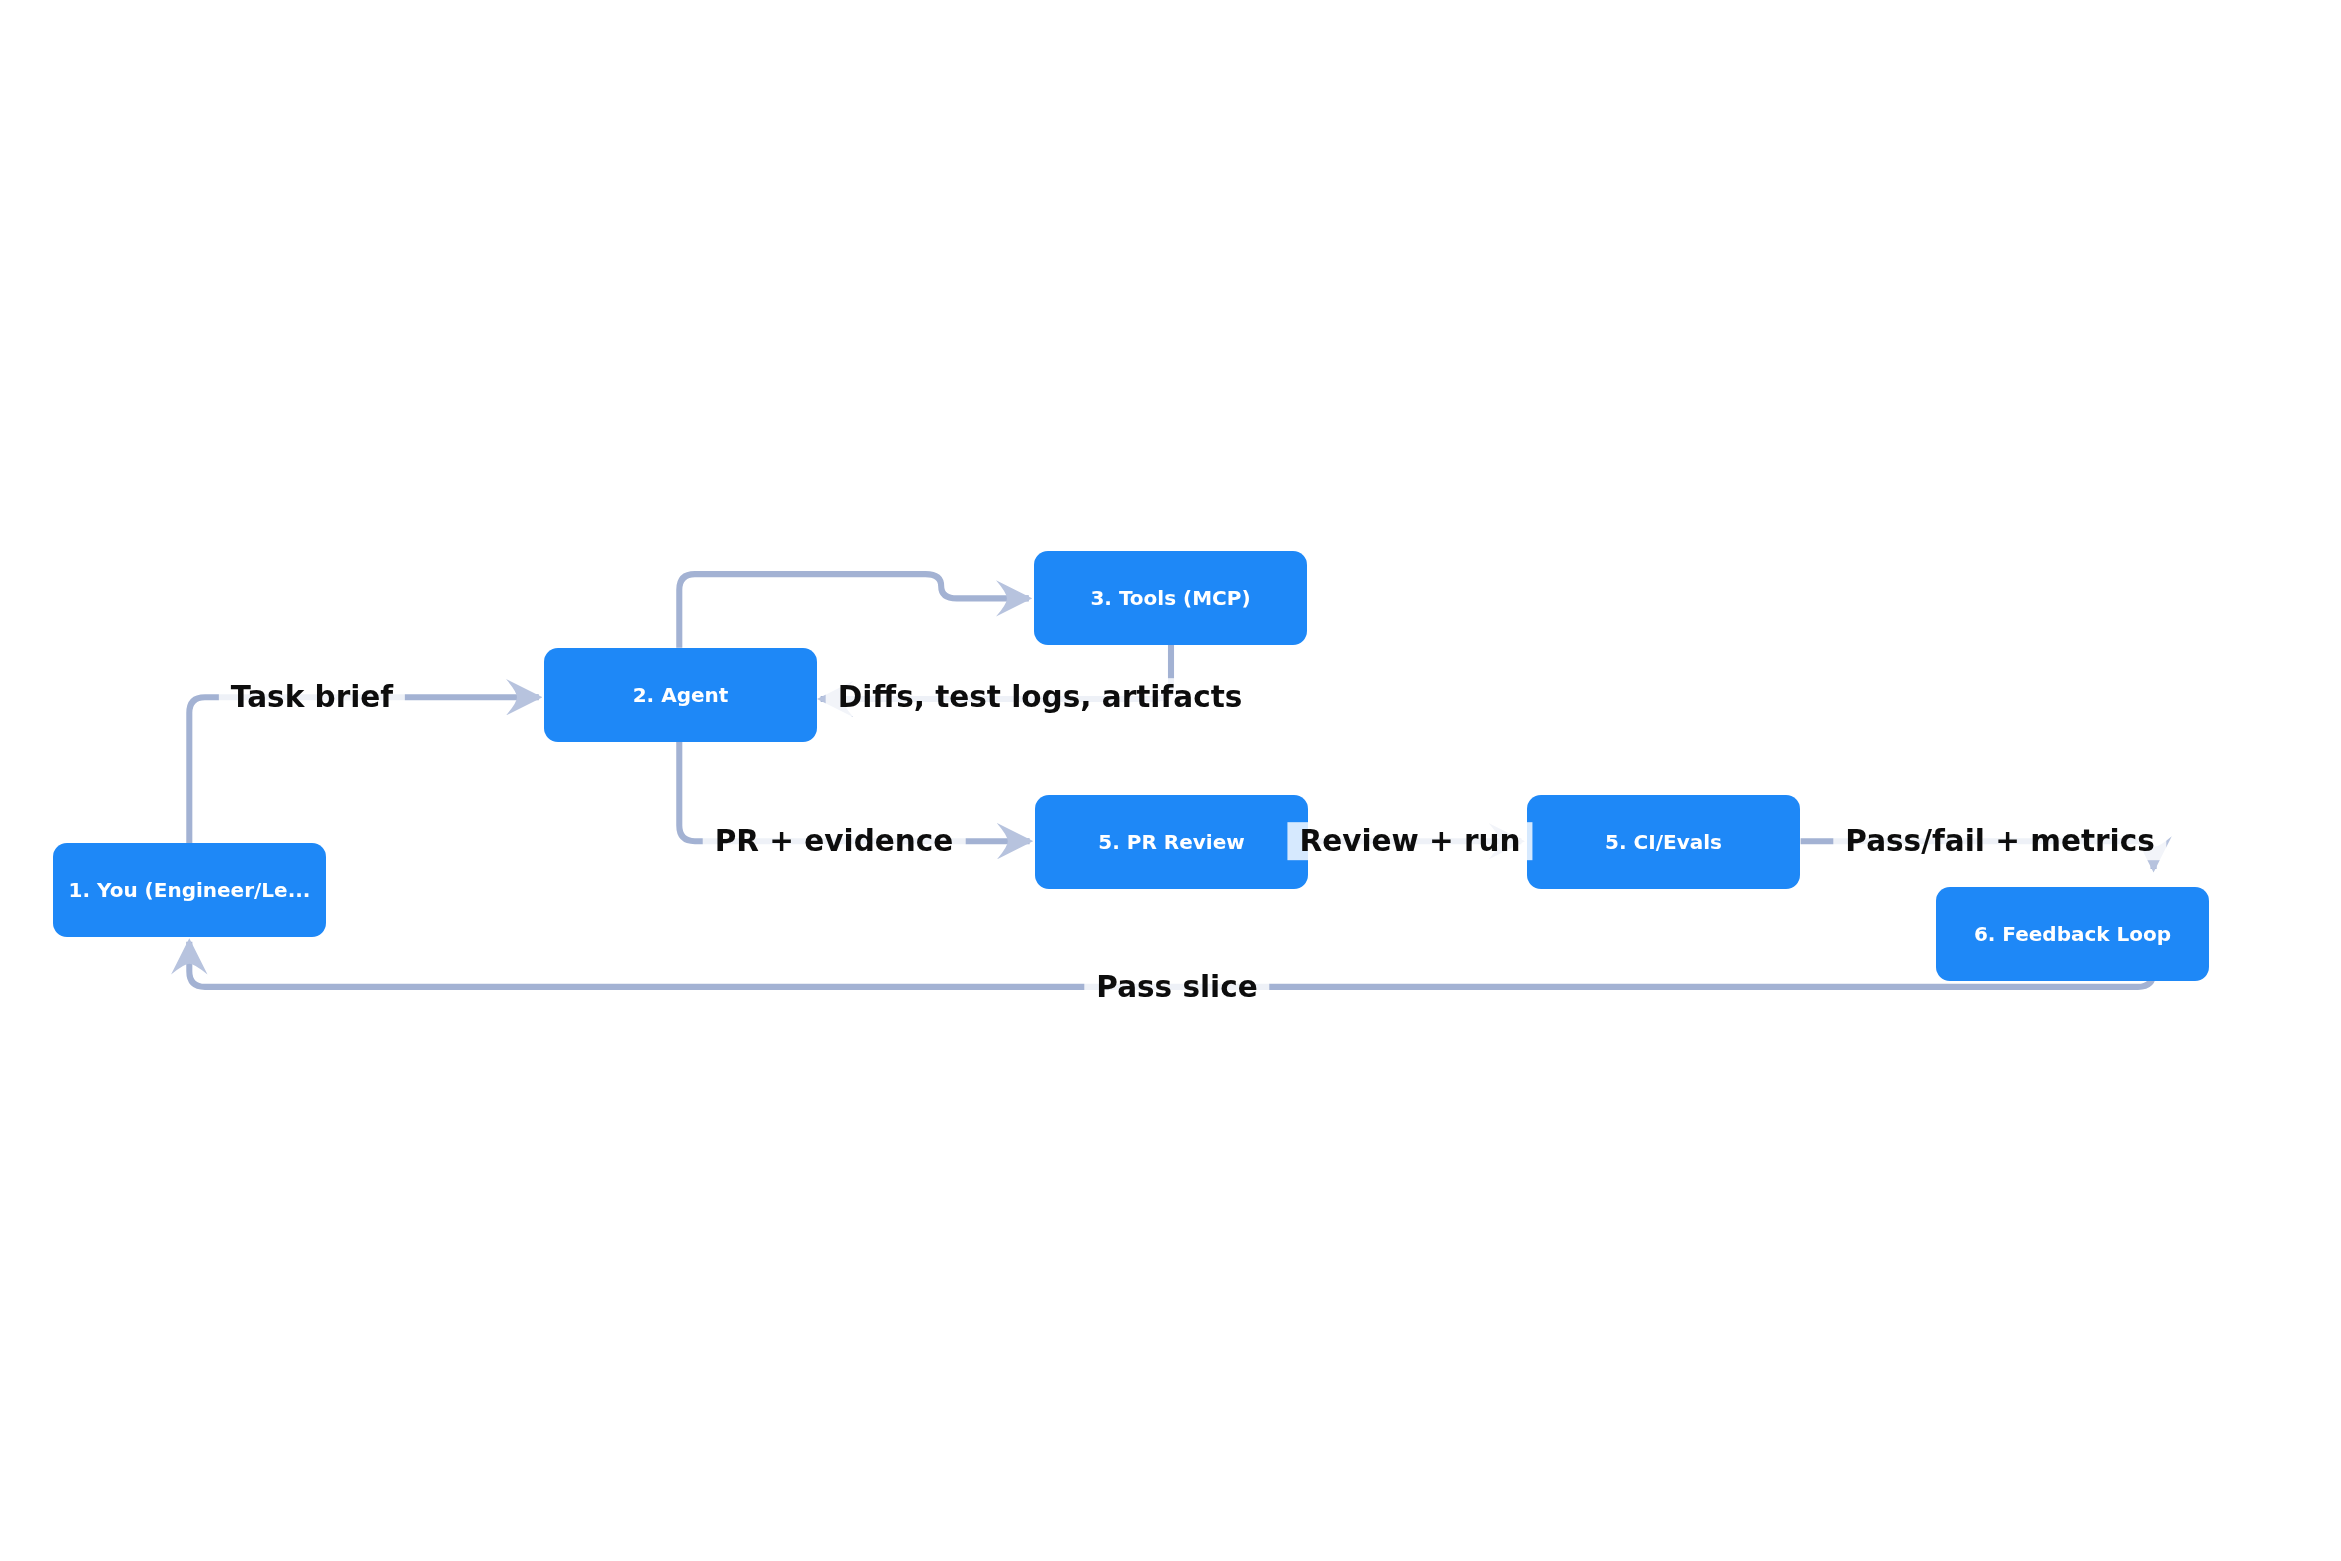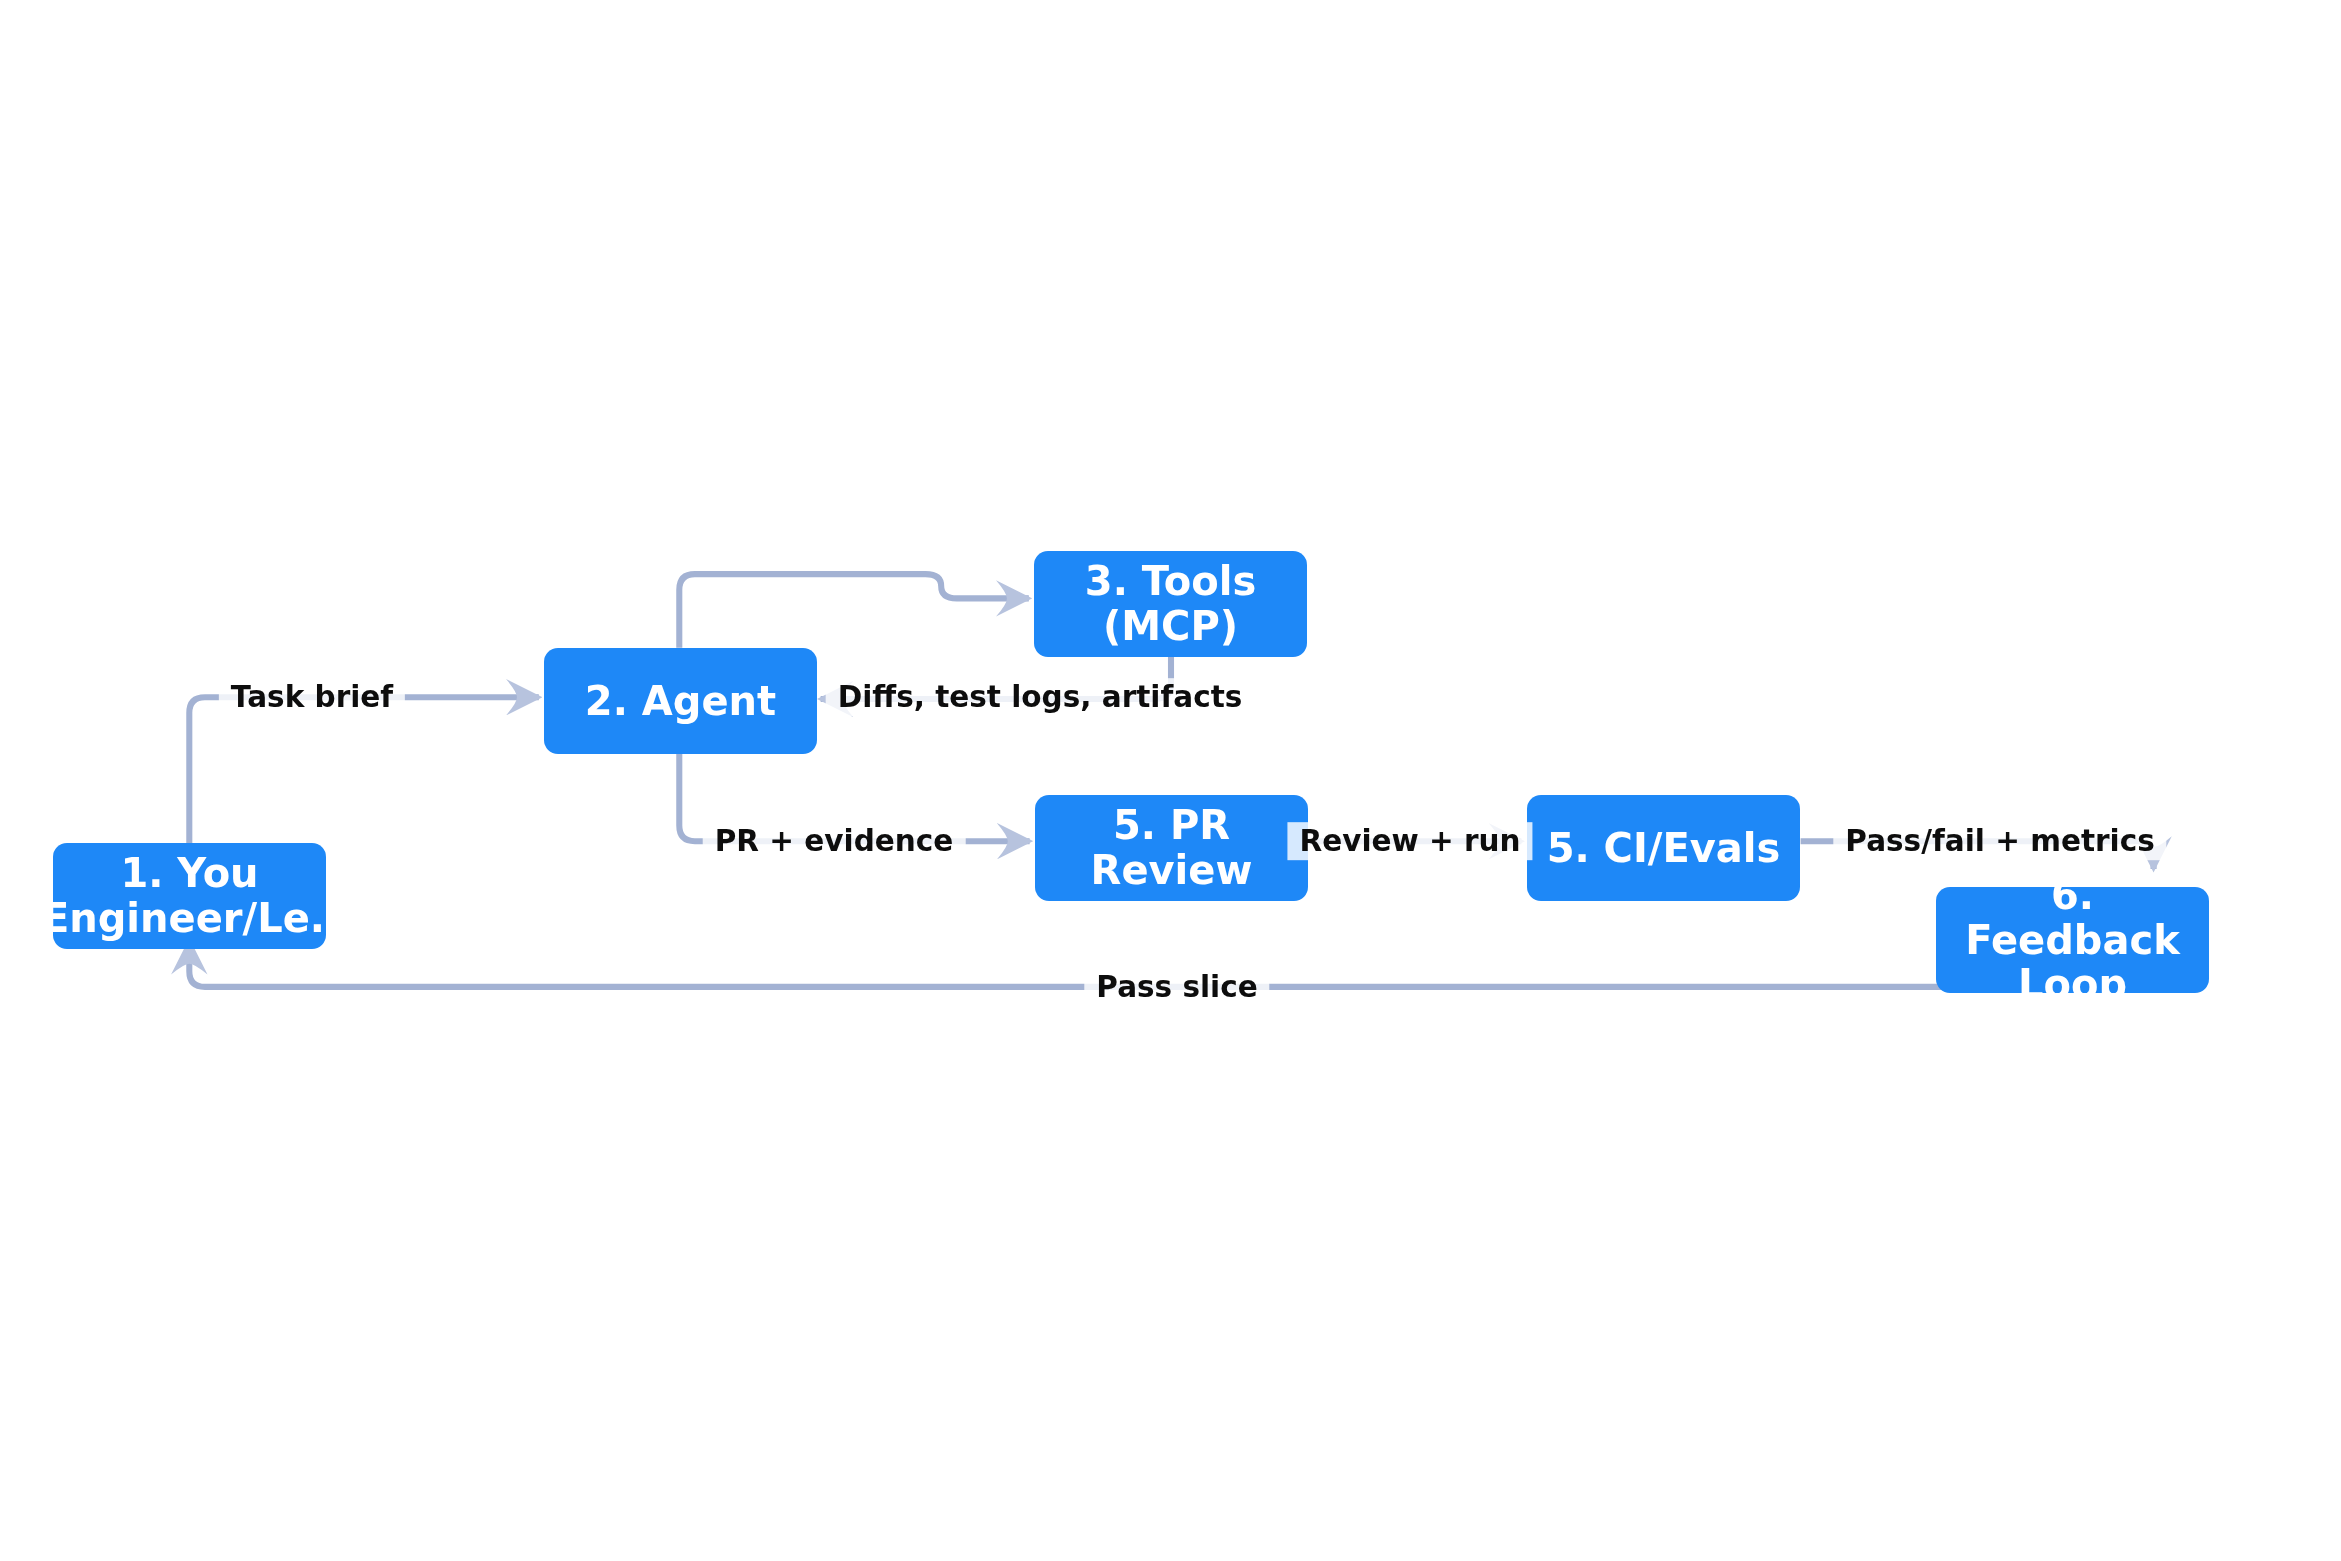--- a/index.html
+++ b/index.html
@@ -18,25 +18,25 @@
   .edges-svg {
     position: absolute;
     left: 0;
     top: 0;
     width: 2342px;
     height: 1561px;
   }
   .node {
     position: absolute;
     width: 273px;
-    height: 106px;
+    height: 94px;
     background: #1e88f7;
     border-radius: 14px;
     color: #ffffff;
-    font-size: 40px;
+    font-size: 20px;
     font-weight: bold;
     line-height: 1.12;
     display: flex;
     align-items: center;
     justify-content: center;
     text-align: center;
     padding: 0 5.2px;
     box-sizing: border-box;
   }
   .edge-label {

